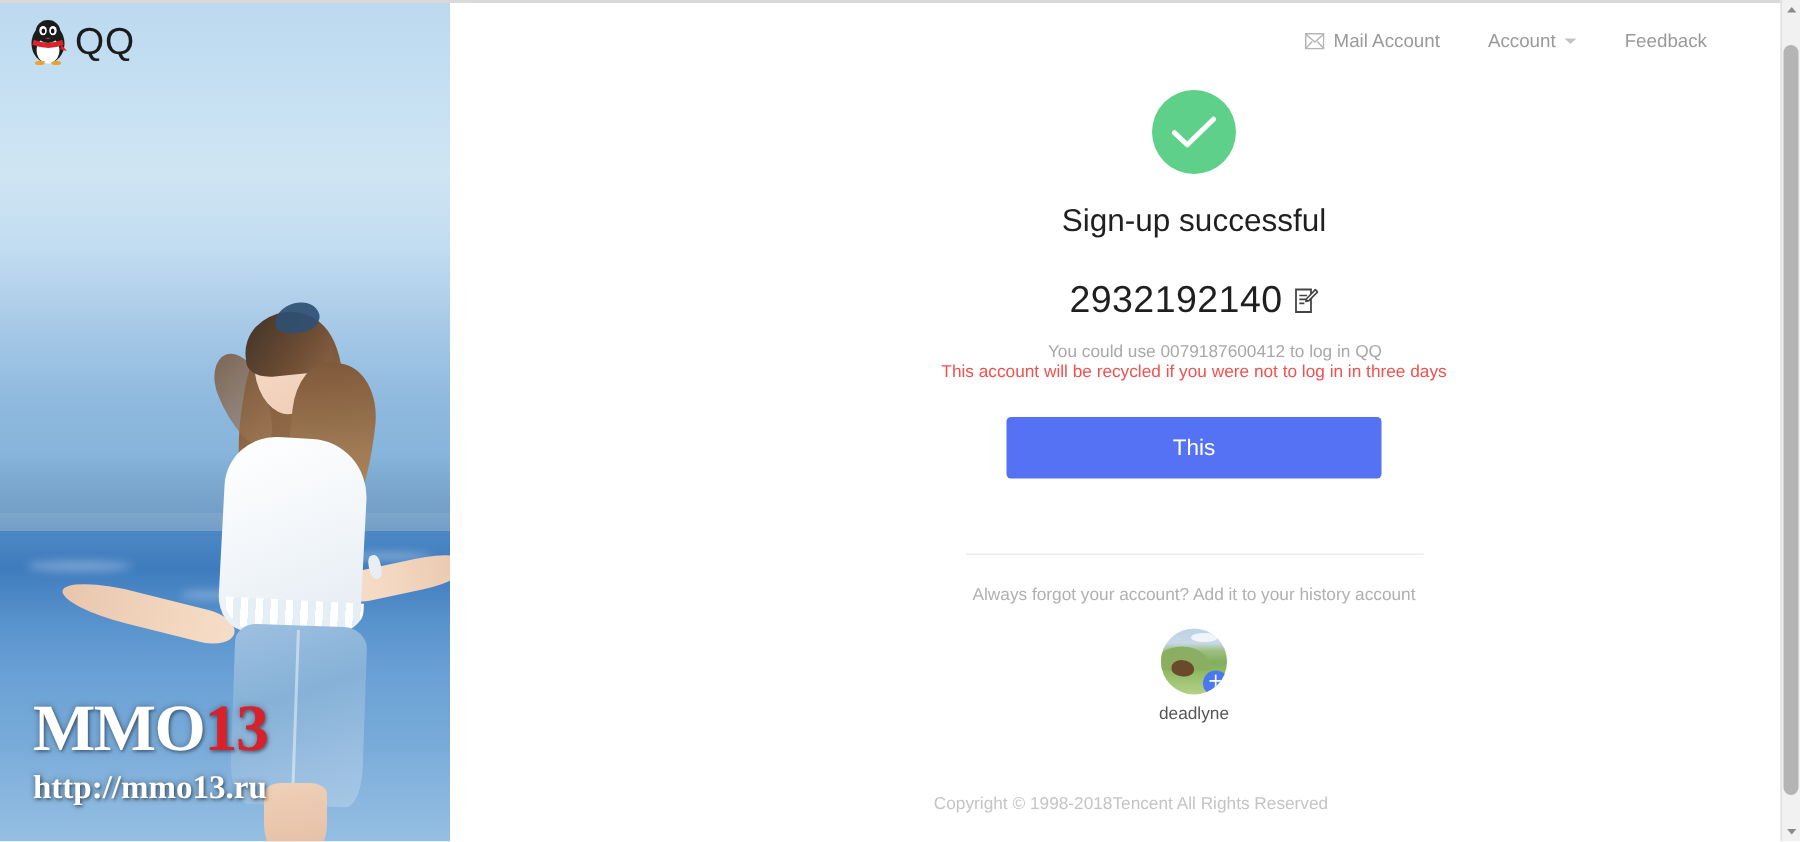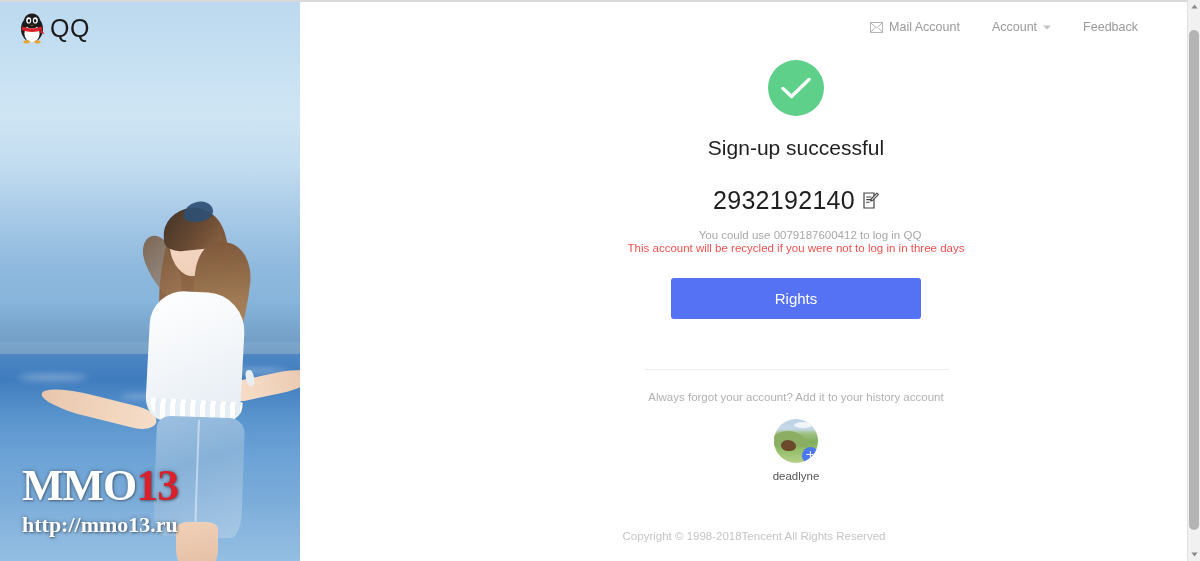--- a/index.html
+++ b/index.html
@@ -472,21 +472,21 @@
             <path d="M1 1 H11 V16 H1 Z" fill="none" stroke="#444" stroke-width="1.2"></path>
             <path d="M3.2 5 H8.4 M3.2 7.6 H8.4 M3.2 10.2 H6.6" stroke="#444" stroke-width="1.1"></path>
             <path d="M13.9 1.1 L15.4 2.6 L9.6 8.4 L7.6 8.9 L8.2 7 Z" fill="#ffffff" stroke="#444" stroke-width="1.1" stroke-linejoin="round"></path>
           </svg>
         </span>
       </div>
 
       <div id="hint-line">You could use 0079187600412 to log in QQ</div>
       <div id="warn-line">This account will be recycled if you were not to log in in three days</div>
 
-      <button id="login-button">Rights</button>
+      <button id="login-button">This</button>
 
       <div id="divider"></div>
 
       <div id="history-hint">Always forgot your account? Add it to your history account</div>
 
       <div id="history-account">
         <div id="avatar">
           <div class="av-cloud"></div>
           <div class="av-hill"></div>
           <div class="av-rock"></div>

